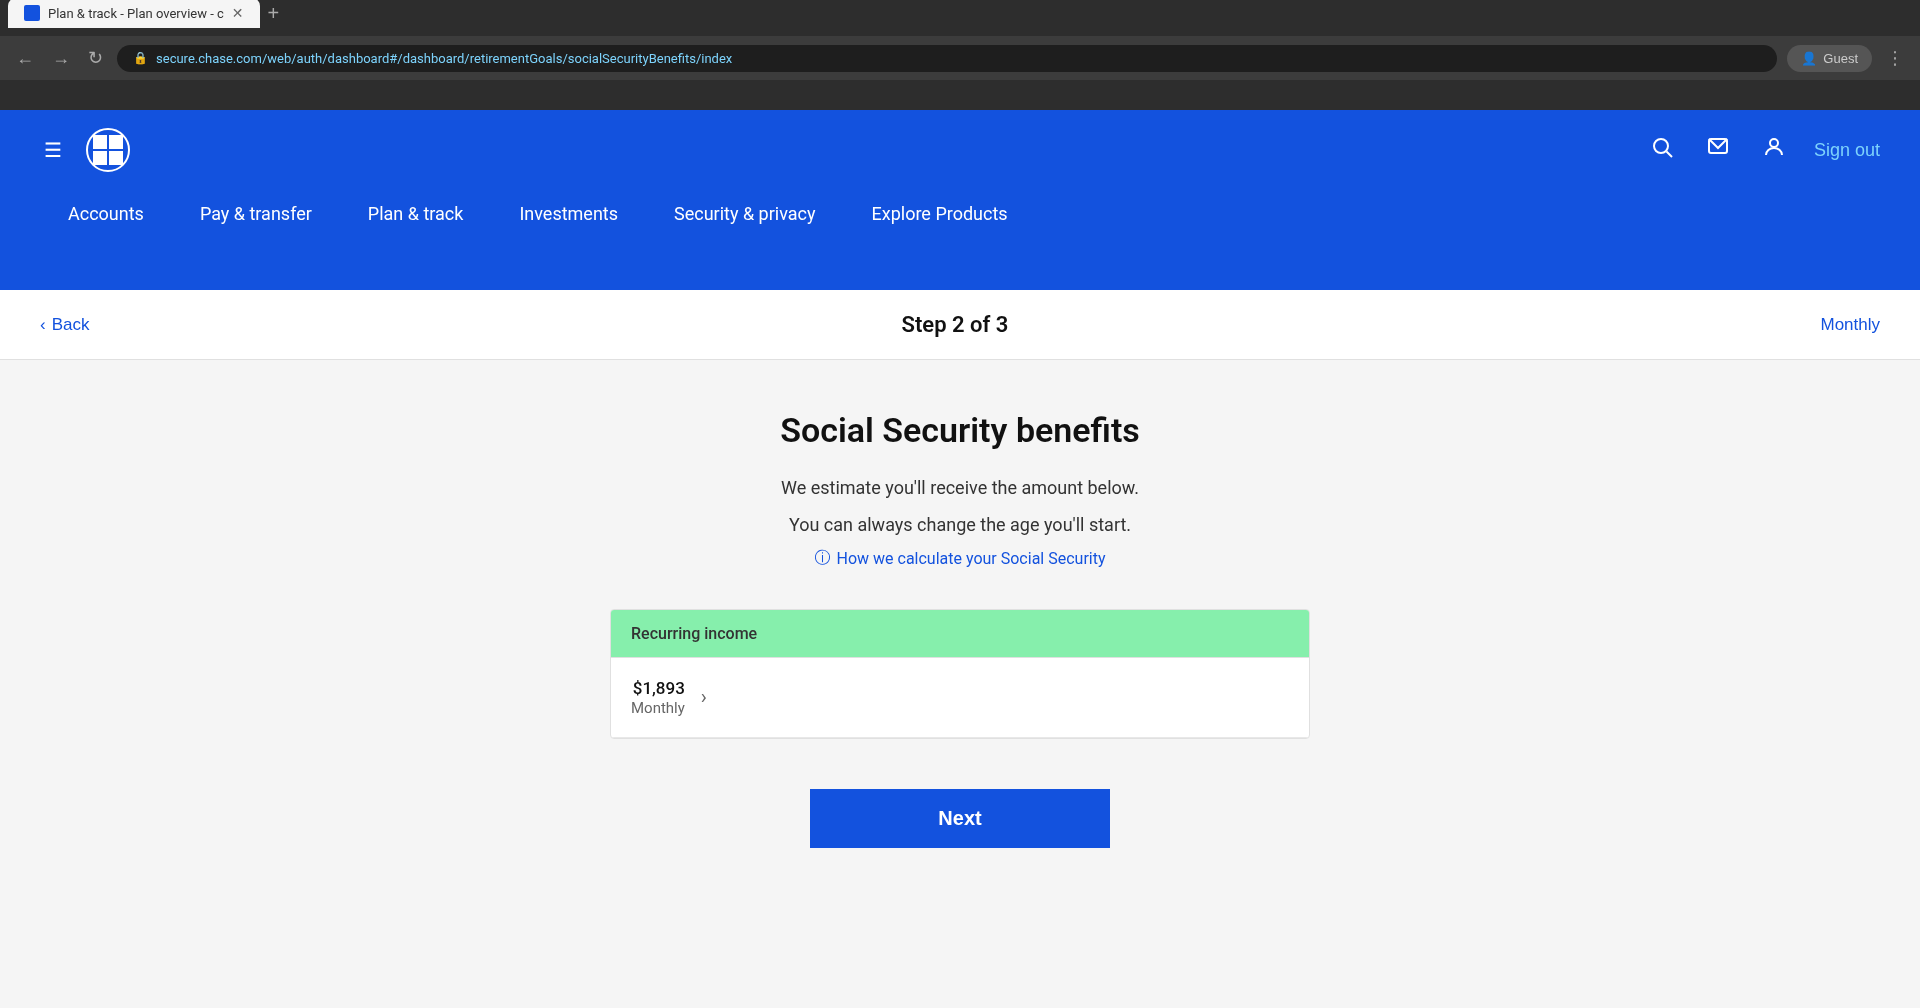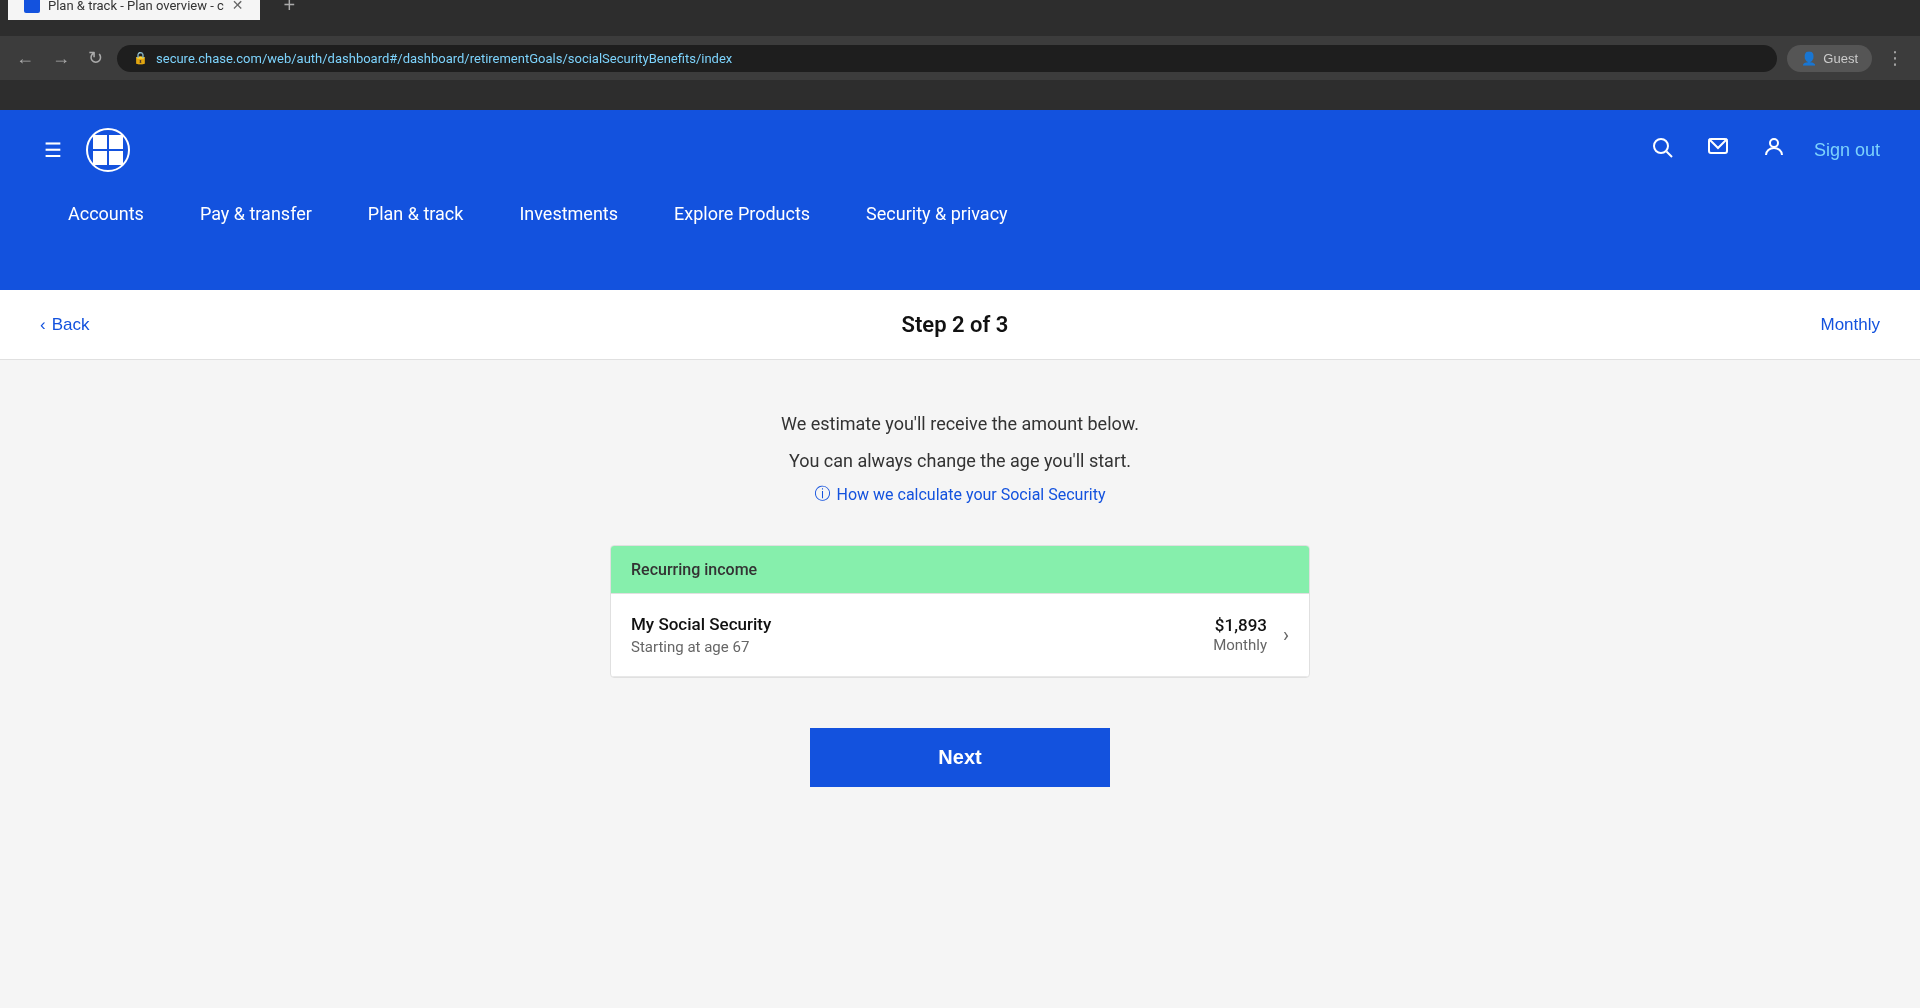--- a/index.html
+++ b/index.html
@@ -16,22 +16,21 @@
       cursor: pointer;
       background: none;
       border: none;
       padding: 4px;
     }
     .browser-tab-bar {
       background: #2d2d2d;
       height: 36px;
       display: flex;
       align-items: flex-end;
-      padding: 16px 8px;
-      gap: 16px;
+      padding: 8px 8px;
     }
     .browser-tab {
       background: #f5f5f5;
       border-radius: 8px 8px 0 0;
       padding: 6px 16px;
       display: flex;
       align-items: center;
       gap: 8px;
       height: 30px;
       font-size: 13px;
@@ -389,50 +388,47 @@
         </button>
         <button class="sign-out-btn">Sign out</button>
       </div>
     </div>
 
     <nav class="nav-bar">
       <a class="nav-item">Accounts</a>
       <a class="nav-item">Pay &amp; transfer</a>
       <a class="nav-item">Plan &amp; track</a>
       <a class="nav-item">Investments</a>
+      <a class="nav-item">Security &amp; privacy</a>
       <a class="nav-item">Explore Products</a>
-      <a class="nav-item">Security &amp; privacy</a>
     </nav>
   </div>
 
   <div class="step-bar">
     <button class="back-btn">
       <span>‹</span>
       <span>Back</span>
     </button>
     <span class="step-indicator">Step 2 of 3</span>
     <button class="cancel-btn">Monthly</button>
   </div>
 
   <div class="main-content">
     <div class="content-center">
+      <h1 class="page-title">Social Security benefits</h1>
       <p class="page-subtitle">We estimate you'll receive the amount below.</p>
       <p class="page-subtitle">You can always change the age you'll start.</p>
       <a class="info-link">
         <span style="font-size:16px;">ⓘ</span>
         <span>How we calculate your Social Security</span>
       </a>
 
       <div class="income-table">
         <div class="table-header">Recurring income</div>
         <div class="table-row">
-          <div class="row-info">
-            <div class="row-title">My Social Security</div>
-            <div class="row-subtitle">Starting at age 67</div>
-          </div>
           <div class="row-amount">
             <span class="amount-value">$1,893</span>
             <span class="amount-period">Monthly</span>
           </div>
           <span class="chevron-right">›</span>
         </div>
       </div>
 
       <button class="next-btn">Next</button>
     </div>

